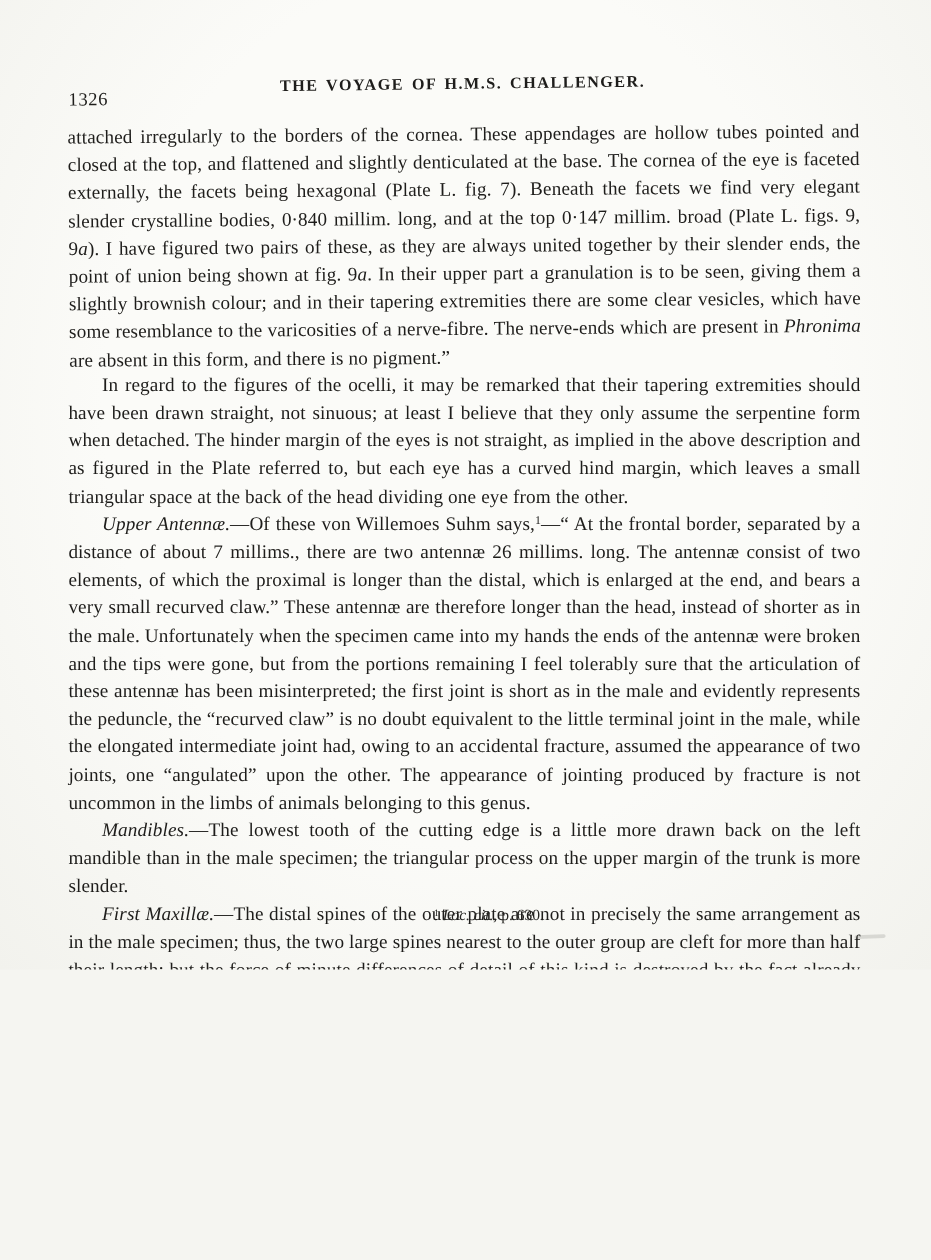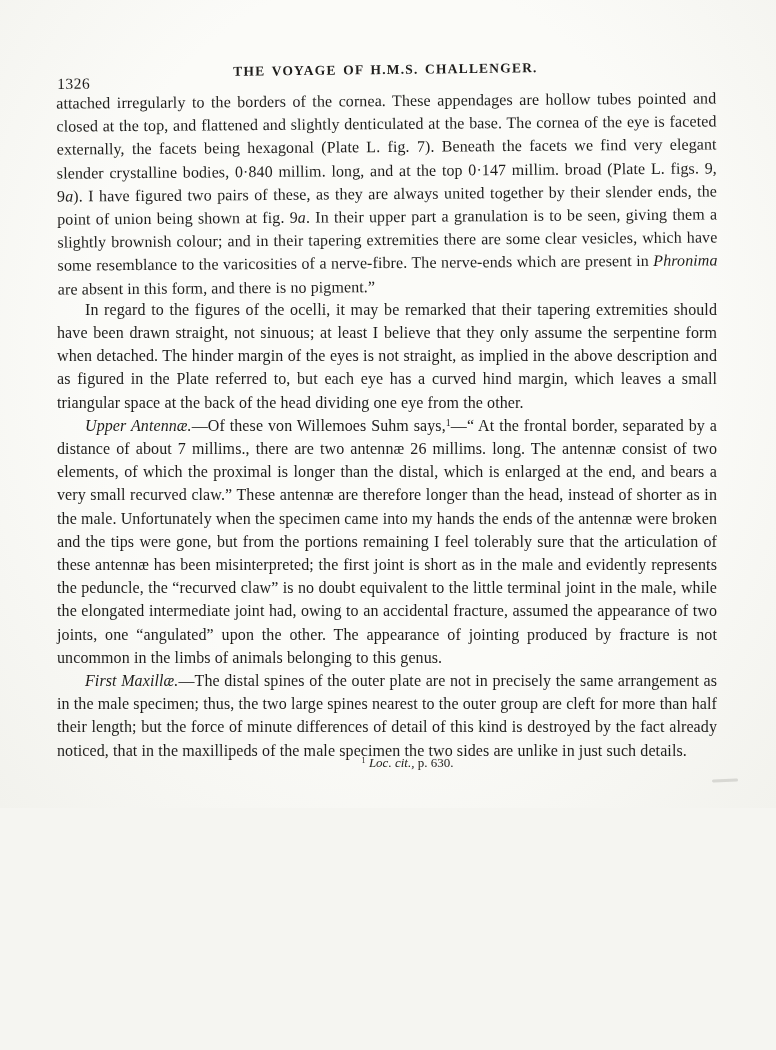--- a/index.html
+++ b/index.html
@@ -41,21 +41,21 @@
     right: 0;
     top: 0;
     text-align: center;
     font-weight: bold;
     font-size: 13.5px;
     letter-spacing: 1.2px;
     word-spacing: 2px;
   }
   .body {
     position: absolute;
-    top: 89px;
+    top: 101px;
     left: 57px;
     width: 660px;
     font-size: 16px;
     line-height: 23.2px;
     text-align: justify;
     letter-spacing: 0.1px;
   }
   .body p.para {
     margin: 0;
   }
@@ -102,19 +102,20 @@
 <div class="page">
   <div class="header">
     <span class="pageno">1326</span>
     <span class="running-title">THE VOYAGE OF H.M.S. CHALLENGER.</span>
   </div>
 
   <div class="body">
       <p class="para"><span>attached irregularly to the borders of the cornea. These appendages are hollow tubes pointed and closed at the top, and flattened and slightly denticulated at the base. The cornea of the eye is faceted externally, the facets being hexagonal (Plate L. fig. 7). Beneath the facets we find very elegant slender crystalline bodies, 0·840 millim. long, and at the top 0·147 millim. broad (Plate L. figs. 9, 9</span><i>a</i><span>). I have figured two pairs of these, as they are always united together by their slender ends, the point of union being shown at fig. 9</span><i>a</i><span>. In their upper part a granulation is to be seen, giving them a slightly brownish colour; and in their tapering extremities there are some clear vesicles, which have some resemblance to the varicosities of a nerve-fibre. The nerve-ends which are present in </span><i>Phronima</i><span> are absent in this form, and there is no pigment.”</span></p>
       <p class="para indent"><span>In regard to the figures of the ocelli, it may be remarked that their tapering extremities should have been drawn straight, not sinuous; at least I believe that they only assume the serpentine form when detached. The hinder margin of the eyes is not straight, as implied in the above description and as figured in the Plate referred to, but each eye has a curved hind margin, which leaves a small triangular space at the back of the head dividing one eye from the other.</span></p>
       <p class="para indent"><i>Upper Antennæ.</i><span>—Of these von Willemoes Suhm says,</span><sup>1</sup><span>—“ At the frontal border, separated by a distance of about 7 millims., there are two antennæ 26 millims. long. The antennæ consist of two elements, of which the proximal is longer than the distal, which is enlarged at the end, and bears a very small recurved claw.” These antennæ are therefore longer than the head, instead of shorter as in the male. Unfortunately when the specimen came into my hands the ends of the antennæ were broken and the tips were gone, but from the portions remaining I feel tolerably sure that the articulation of these antennæ has been misinterpreted; the first joint is short as in the male and evidently represents the peduncle, the “recurved claw” is no doubt equivalent to the little terminal joint in the male, while the elongated intermediate joint had, owing to an accidental fracture, assumed the appearance of two joints, one “angulated” upon the other. The appearance of jointing produced by fracture is not uncommon in the limbs of animals belonging to this genus.</span></p>
+      <p class="para indent"><i>Mandibles.</i><span>—The lowest tooth of the cutting edge is a little more drawn back on the left mandible than in the male specimen; the triangular process on the upper margin of the trunk is more slender.</span></p>
       <p class="para indent"><i>First Maxillæ.</i><span>—The distal spines of the outer plate are not in precisely the same arrangement as in the male specimen; thus, the two large spines nearest to the outer group are cleft for more than half their length; but the force of minute differences of detail of this kind is destroyed by the fact already noticed, that in the maxillipeds of the male specimen the two sides are unlike in just such details.</span></p>
     </div>
 
   <div class="footnote"><sup>1</sup><i> Loc. cit.,</i><span> p. 630.</span></div>
 
   <div class="scan-mark"></div>
 </div>
 
 </body></html>

